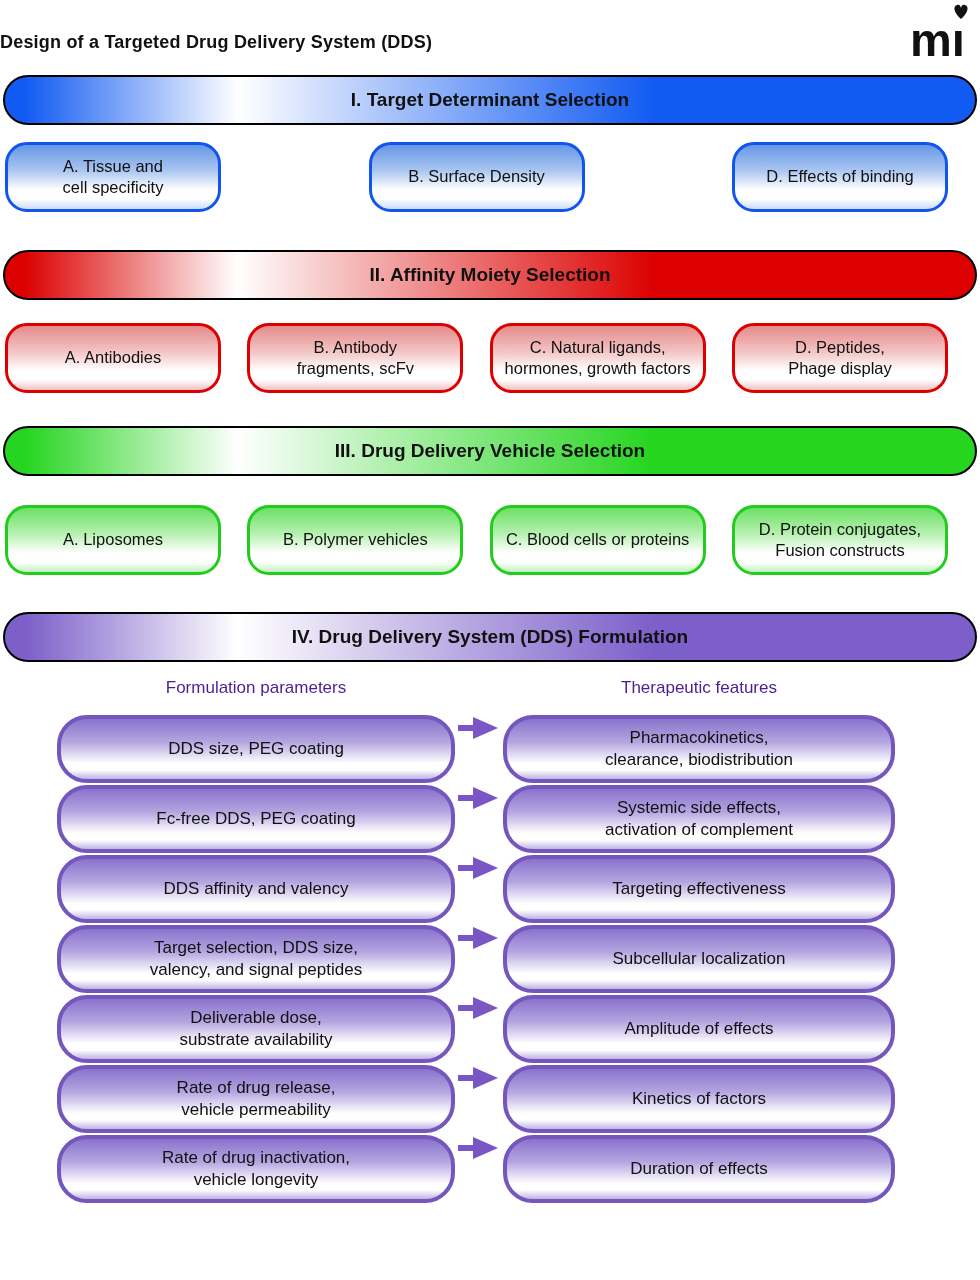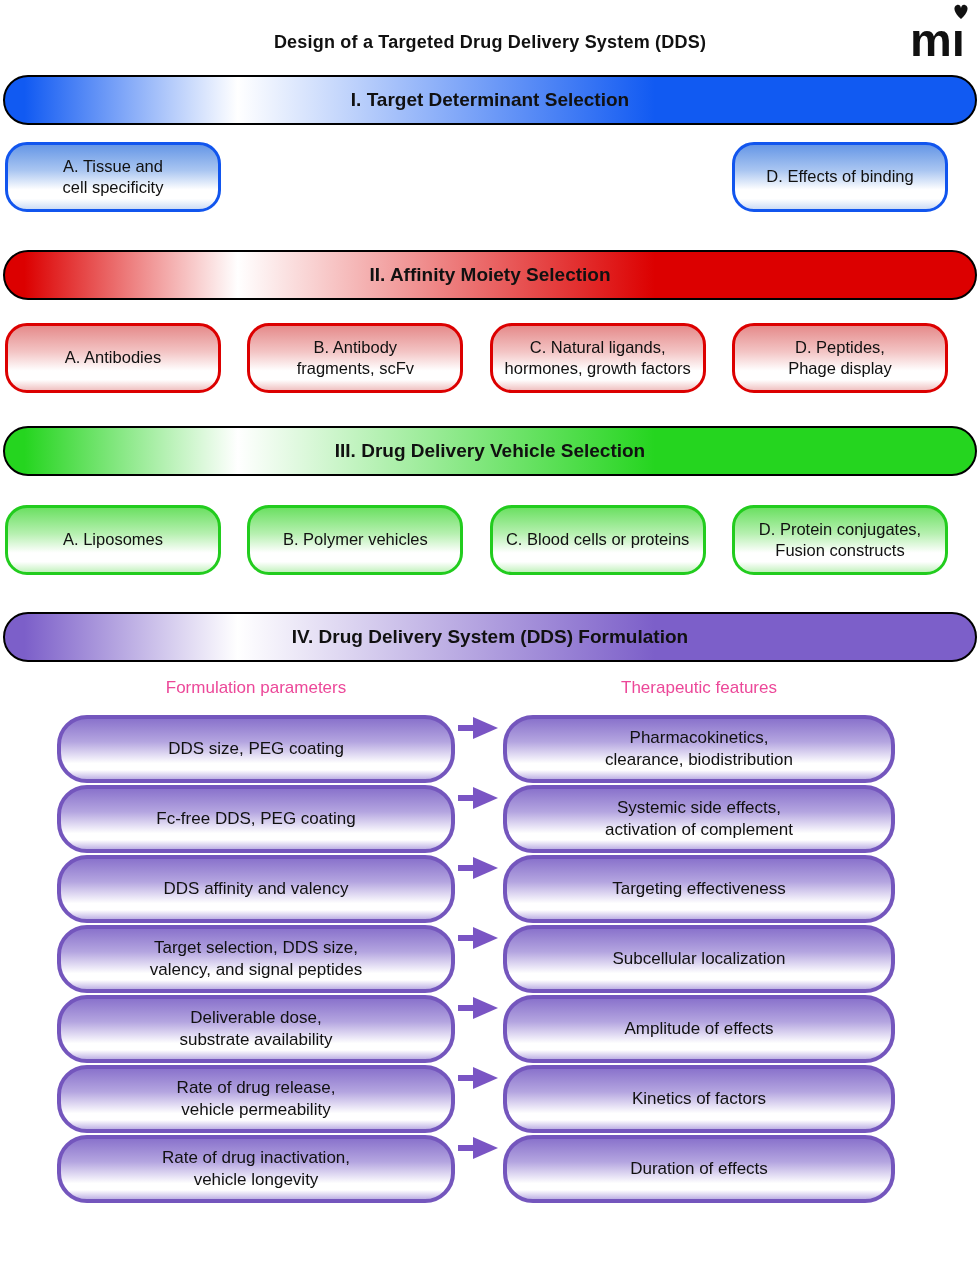--- a/index.html
+++ b/index.html
@@ -2,21 +2,21 @@
 <html><head>
 <meta charset="utf-8">
 <style>
   html,body{margin:0;padding:0;}
   body{
     width:980px;height:1280px;overflow:hidden;position:relative;
     background:#ffffff;color:#111;
     font-family:"Liberation Sans", sans-serif;
   }
   .title{
-    padding-top:32px;text-align:center;
+    padding-top:32px;text-align:left;
     font-size:18px;font-weight:bold;letter-spacing:.2px;
   }
   .logo{position:absolute;top:2px;right:6px;}
   
   .banner{
     box-sizing:border-box;height:50px;margin:12px 3px;
     border:2.5px solid #000;border-radius:35px;
     display:flex;align-items:center;justify-content:center;
     font-size:19px;font-weight:bold;
   }
@@ -43,21 +43,21 @@
     border:3.5px solid #dc0000;
     background:linear-gradient(180deg,#e58b8b 0%,#f3c4c4 40%,#ffffff 70%,#ffffff 84%,#f0c2c2 100%);
   }
   .pill-green{
     border:3.5px solid #22cc1e;
     background:linear-gradient(180deg,#6ce063 0%,#b6f0b0 40%,#ffffff 70%,#ffffff 84%,#c4f2bf 100%);
   }
   
   .col-headers{
     display:flex;padding:0 85px 0 57px;margin-top:16px;
-    color:#ec4899;font-size:17px;
+    color:#4c1d95;font-size:17px;
   }
   .col-headers .left{width:398px;text-align:center;}
   .col-headers .mid{width:48px;}
   .col-headers .right{width:392px;text-align:center;}
   .form-rows{margin-top:17px;}
   .form-row{display:flex;align-items:flex-start;padding:0 85px 0 57px;margin-bottom:2px;}
   .cell{
     box-sizing:border-box;height:68px;border-radius:30px;
     border:4px solid #7456bd;
     background:linear-gradient(180deg,#8a73cc 0%,#b4a5e0 38%,#ffffff 74%,#ffffff 85%,#bfb2e5 100%);
@@ -77,20 +77,21 @@
   <text x="2" y="54" font-family="Liberation Sans, sans-serif" font-size="47" font-weight="bold" fill="#111">mı</text>
   <path fill="#111" d="M53 17 C46 11 44.5 4.5 49 3 C51.2 2.3 53 4.2 53 6.6 C53 4.2 54.8 2.3 57 3 C61.5 4.5 60 11 53 17 Z"></path>
 </svg>
 
 <div class="banner banner-blue mt-b1">
   <span>I. Target Determinant Selection</span>
 </div>
 <div class="pill-row mt-p1">
   <div class="pill pill-blue">A. Tissue and
 cell specificity</div>
+  <div class="pill pill-blue">B. Surface Density</div>
   <div class="pill pill-blue">D. Effects of binding</div>
 </div>
 
 <div class="banner banner-red mt-b2">
   <span>II. Affinity Moiety Selection</span>
 </div>
 <div class="pill-row mt-p2">
   <div class="pill pill-red">A. Antibodies</div>
   <div class="pill pill-red">B. Antibody
 fragments, scFv</div>

